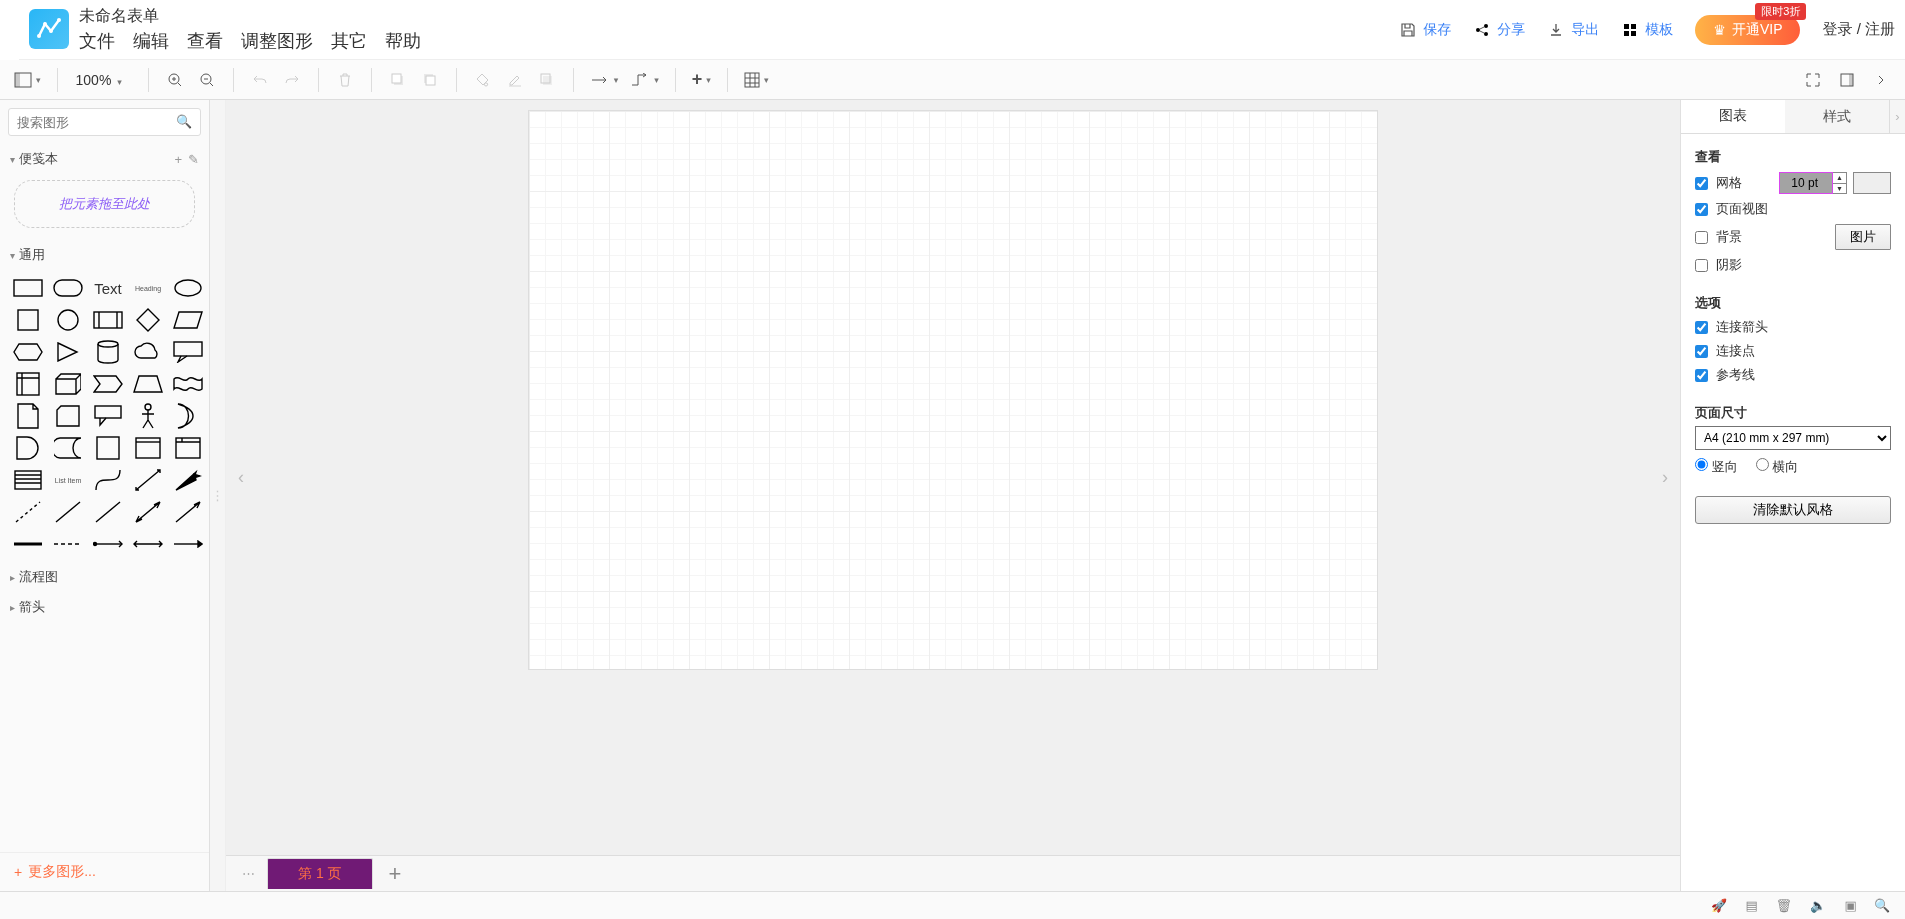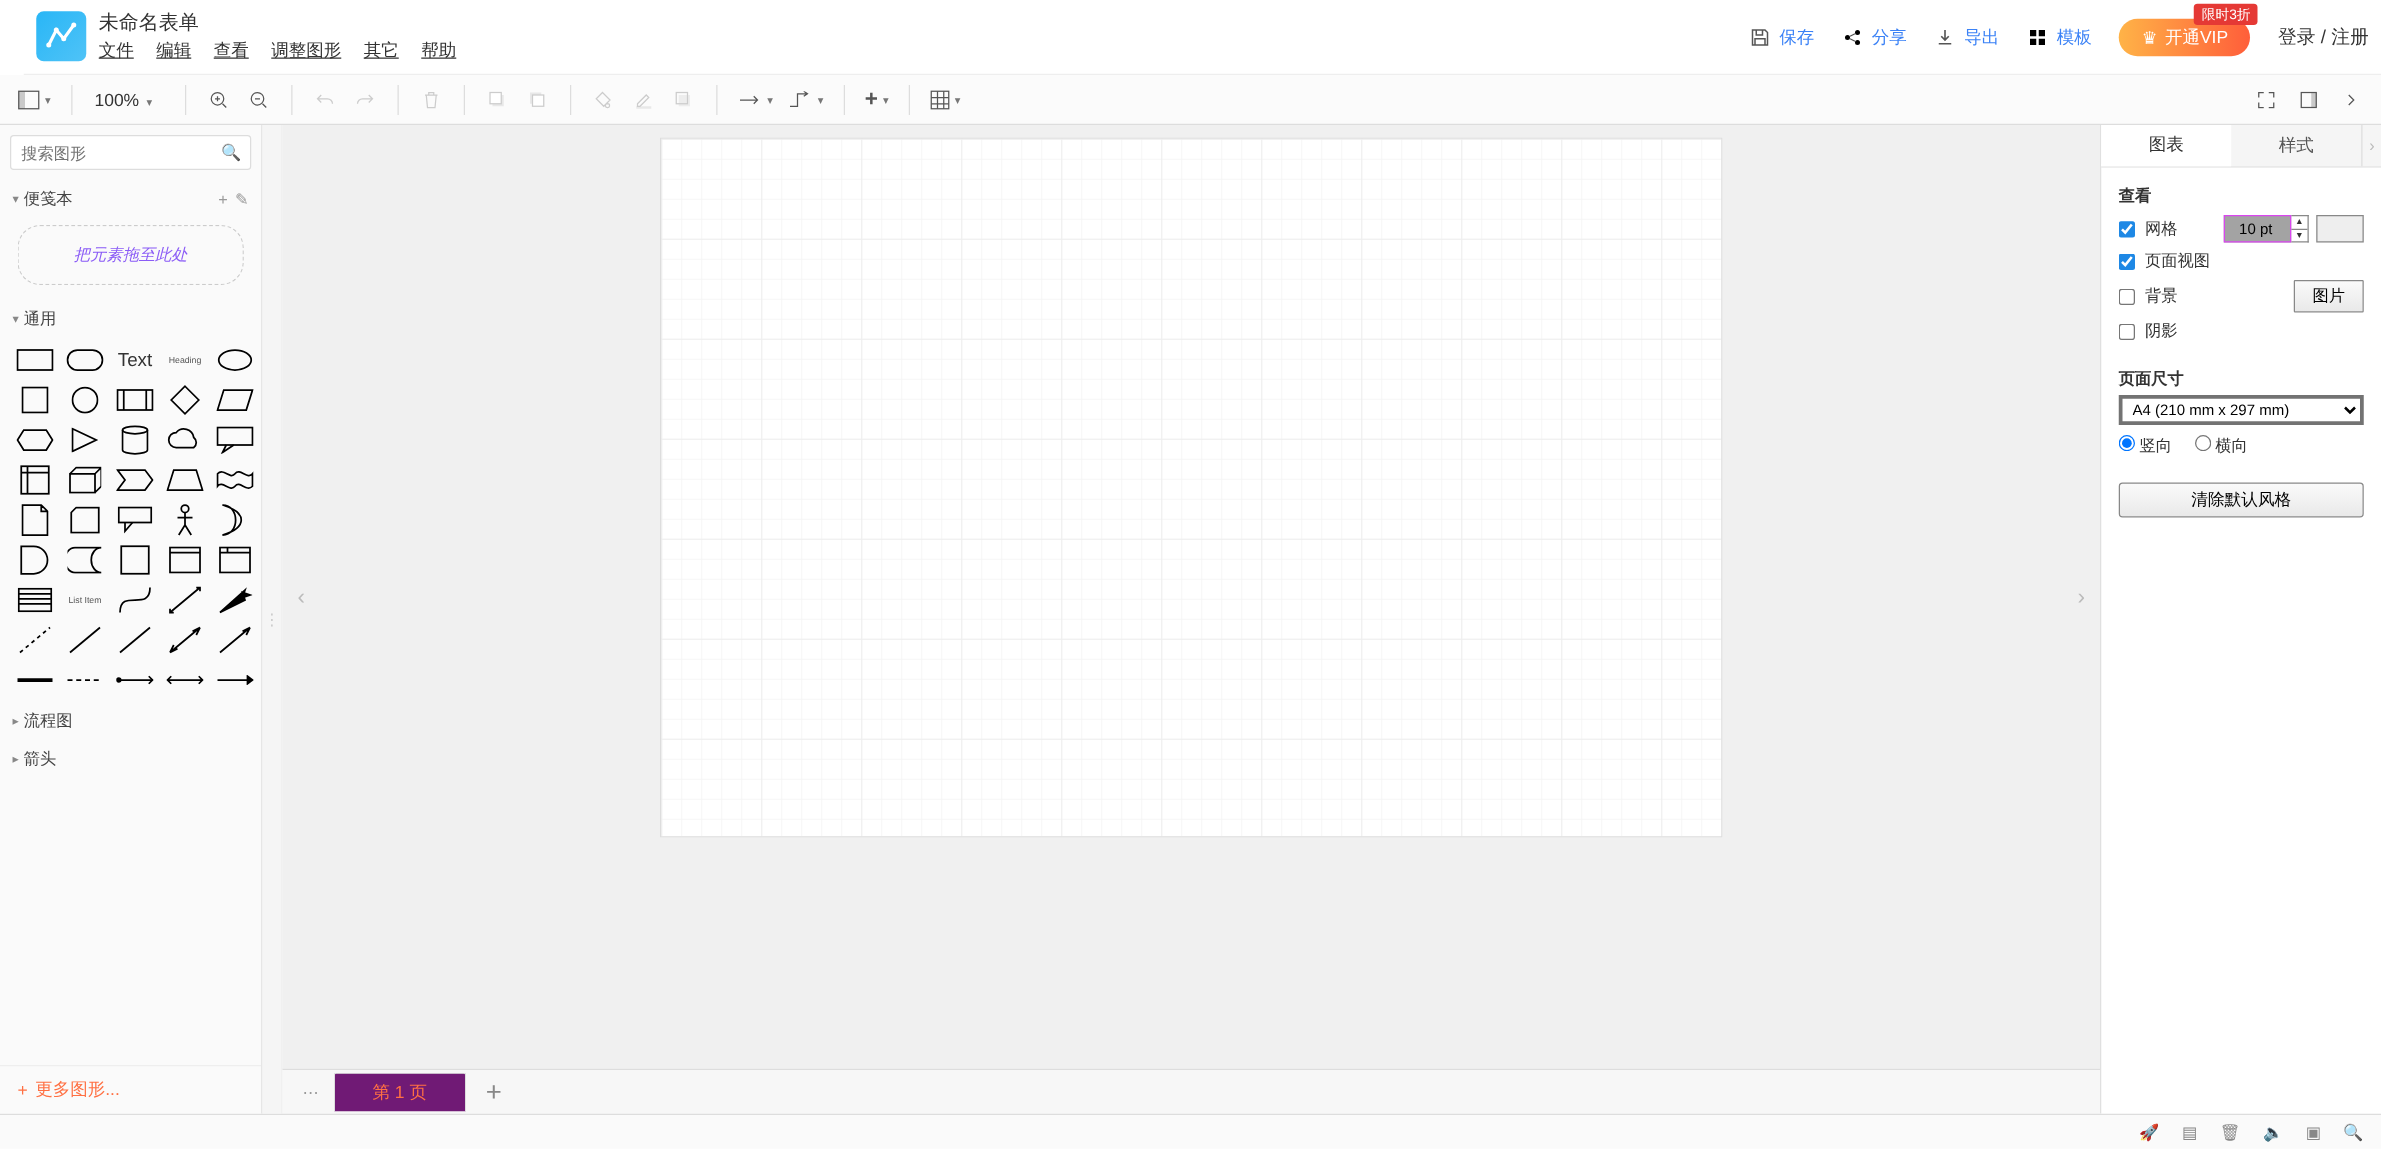--- a/index.html
+++ b/index.html
@@ -27,21 +27,21 @@
 .header-left { display: flex; align-items: center; gap: 10px; flex: 0 0 auto; }
 .logo {
   width: 40px; height: 40px;
   background: linear-gradient(135deg, #29b6f6, #4fc3f7);
   border-radius: 6px;
   display: flex; align-items: center; justify-content: center;
 }
 .title-block { display: flex; flex-direction: column; }
 .doc-title { font-size: 16px; font-weight: 500; color: #333; line-height: 1.3; }
 .menubar { display: flex; gap: 18px; margin-top: 2px; }
-.menu-item { font-size: 14px; color: #333; cursor: pointer; text-decoration: underline; }
+.menu-item { font-size: 18px; color: #333; cursor: pointer; }
 .header-right { margin-left: auto; display: flex; align-items: center; gap: 22px; }
 .hr-btn { display: flex; align-items: center; gap: 6px; font-size: 14px; color: #3b82f6; cursor: pointer; }
 .hr-icon { width: 18px; height: 18px; display: flex; align-items: center; justify-content: center; }
 .vip-btn {
   position: relative;
   background: linear-gradient(90deg, #ffb347, #ff5e3a);
   color: #fff; padding: 6px 18px; border-radius: 20px;
   display: flex; align-items: center; gap: 6px; font-size: 14px;
   cursor: pointer;
 }
@@ -170,21 +170,21 @@
   padding-right: 14px; font-size: 12px; position: relative; background:#a3a3a3;
 }
 .spin { width: 14px; border: 1px solid #888; border-left: none; height: 22px; display:flex; flex-direction:column; }
 .spin div { flex:1; font-size:7px; display:flex; align-items:center; justify-content:center; border-bottom:1px solid #888; cursor:pointer; }
 .spin div:last-child{border-bottom:none;}
 .swatch { width: 38px; height: 22px; background: #eee; border: 1px solid #888; cursor: pointer; }
 .rp-btn {
   padding: 3px 14px; border: 1px solid #888; background: linear-gradient(#fafafa,#e9e9e9);
   border-radius: 1px; cursor: pointer; font-size: 13px;
 }
-.rp-select { width: 100%; height: 24px; border: 3px solid #737373; background:#fff; font-size:12px; padding:0 4px;}
+.rp-select { width: 100%; height: 24px; border: 1px solid #737373; background:#fff; font-size:12px; padding:0 4px;}
 .radio-row { display: flex; gap: 18px; align-items: center; margin-top: 8px; }
 .full-btn {
   width: 100%; height: 28px; border: 1px solid #888;
   background: linear-gradient(#fafafa,#e9e9e9); border-radius: 3px; cursor: pointer;
 }
 
 
 .statusbar {
   height: 28px; border-top: 1px solid #ddd; background: #fafafa;
   display: flex; align-items: center; justify-content: flex-end;
@@ -707,20 +707,35 @@
           <input type="checkbox" style="">
           <span>背景</span>
           <span style="margin-left:auto"><button class="rp-btn">图片</button></span>
         </div>
         <div class="rp-row">
           <input type="checkbox" style="">
           <span>阴影</span>
         </div>
       </div>
 
+      <div>
+        <div class="rp-section-title">选项</div>
+        <div class="rp-row">
+            <input type="checkbox" checked="" style="">
+            <span>连接箭头</span>
+          </div>
+        <div class="rp-row">
+            <input type="checkbox" checked="" style="">
+            <span>连接点</span>
+          </div>
+        <div class="rp-row">
+            <input type="checkbox" checked="" style="">
+            <span>参考线</span>
+          </div>
+      </div>
 
       <div>
         <div class="rp-section-title">页面尺寸</div>
         <select class="rp-select">
           <option>A4 (210 mm x 297 mm)</option>
         </select>
         <div class="radio-row">
           <label><input type="radio" name="orient" checked="" style=""> <span>竖向</span></label>
           <label><input type="radio" name="orient" style=""> <span>横向</span></label>
         </div>

